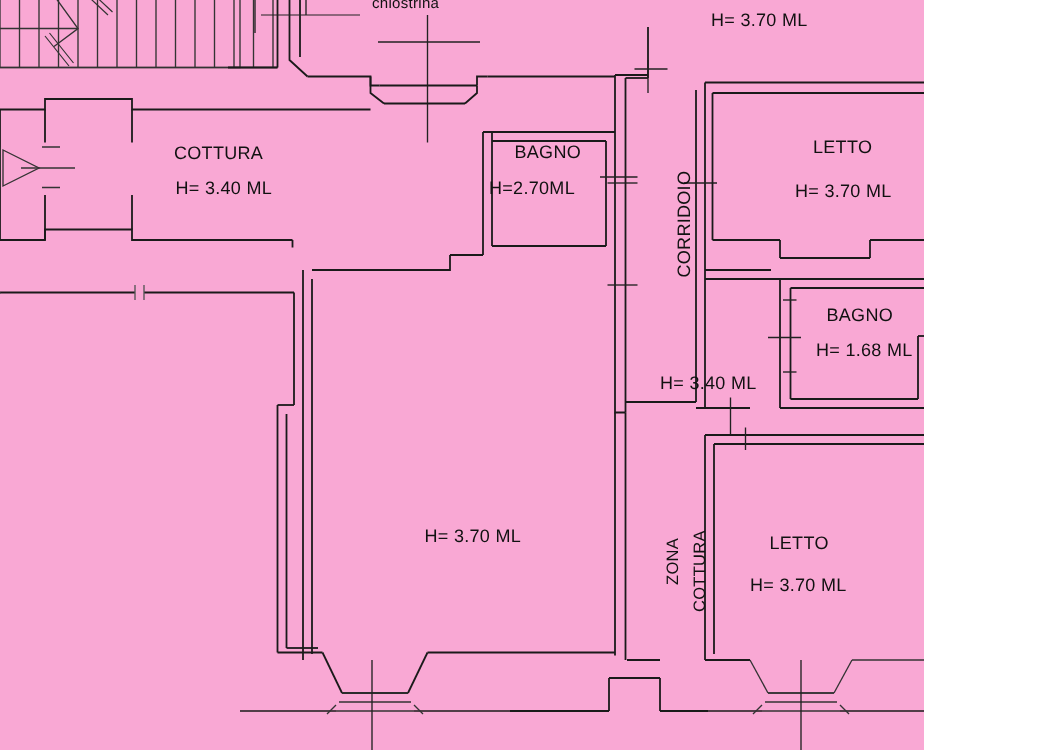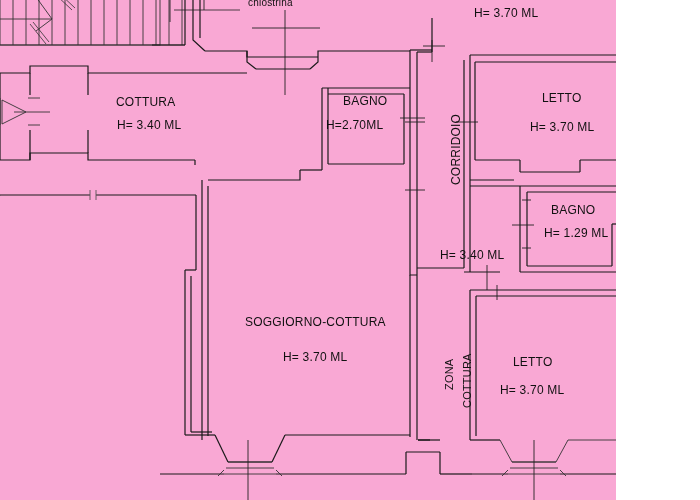--- a/index.html
+++ b/index.html
@@ -323,23 +323,22 @@
     <div class="room-label vert" style="left:0; top:0;">CORRIDOIO</div>
   </div>
   <div class="room-label" style="left:440px; top:248px;">H= 3.40 ML</div>
 
   <div class="room-label" style="left:542px; top:91px;">LETTO</div>
   <div class="room-label" style="left:530px; top:120px;">H= 3.70 ML</div>
 
   <div class="room-label" style="left:474px; top:6px;">H= 3.70 ML</div>
 
   <div class="room-label" style="left:551px; top:203px;">BAGNO</div>
-  <div class="room-label" style="left:544px; top:226px;">H= 1.29 ML</div>
-
-  <div class="room-label" style="left:245px; top:315px;">SOGGIORNO-COTTURA</div>
+  <div class="room-label" style="left:544px; top:226px;">H= 1.68 ML</div>
+
   <div class="room-label" style="left:283px; top:350px;">H= 3.70 ML</div>
 
   <div class="label-group" style="left:443px; top:390px;">
     <div class="room-label small vert" style="left:0; top:0;">ZONA</div>
   </div>
   <div class="label-group" style="left:461px; top:408px;">
     <div class="room-label small vert" style="left:0; top:0;">COTTURA</div>
   </div>
 
   <div class="room-label" style="left:513px; top:355px;">LETTO</div>

